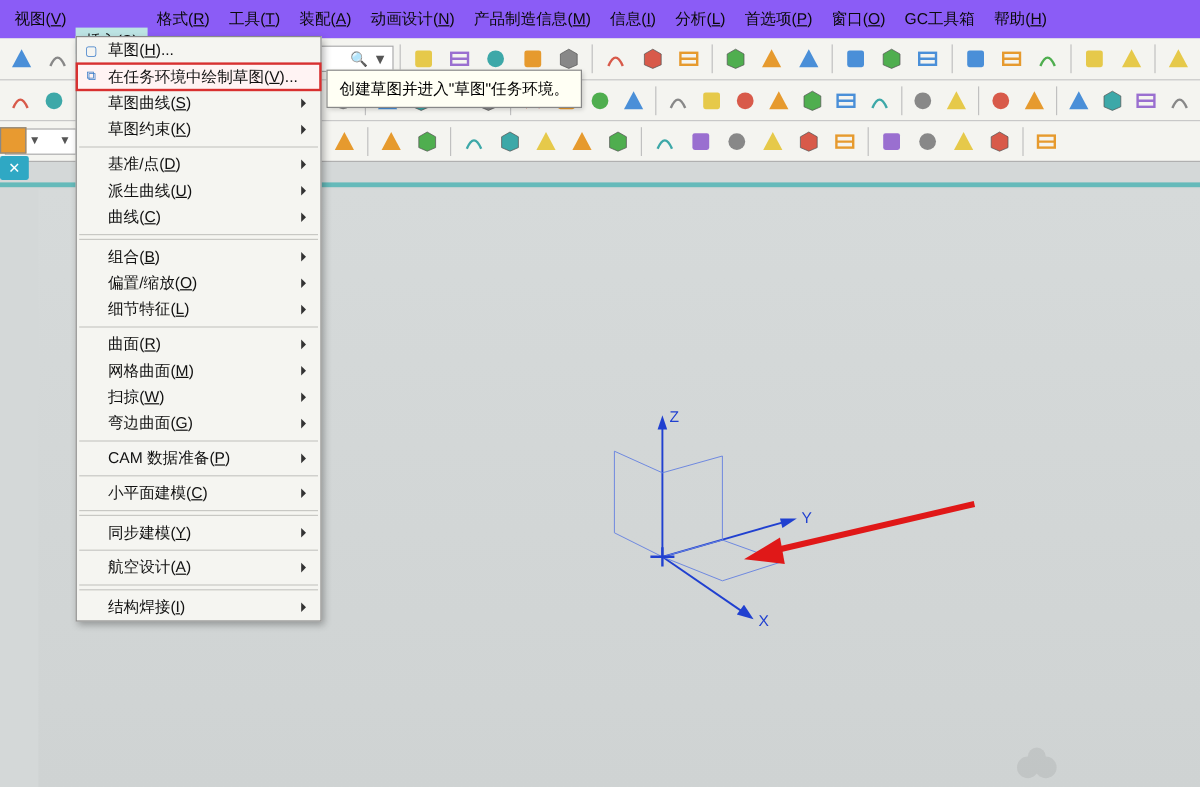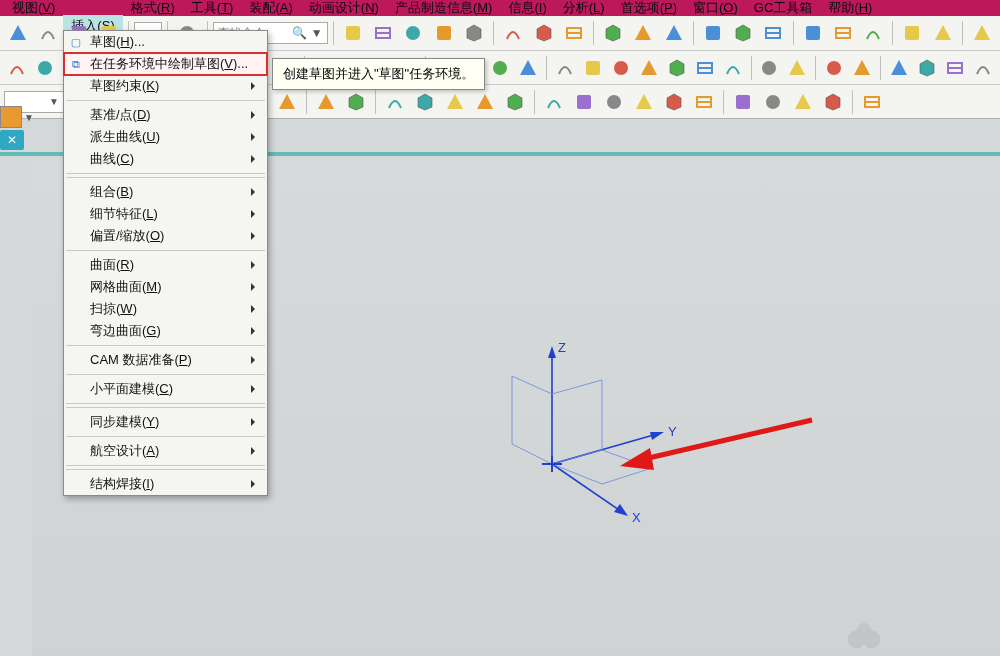--- a/index.html
+++ b/index.html
@@ -1,21 +1,21 @@
 <!DOCTYPE html>
 <html><head>
 <meta charset="utf-8">
 <style>
   * { box-sizing: border-box; margin: 0; padding: 0; font-family: "Microsoft YaHei", "Segoe UI", sans-serif; }
   html, body { width: 1000px; height: 656px; overflow: hidden; }
   body { background: #d4d8d8; position: relative; }
 
   
   .menubar {
-    height: 16px; background: #be185d; display: flex; align-items: center;
+    height: 32px; background: #8b5cf6; display: flex; align-items: center;
     padding: 0 4px; font-size: 13px; color: #0a0a0a;
   }
   .menubar .mitem { padding: 2px 8px; cursor: pointer; white-space: nowrap; }
   .menubar .mitem u { text-decoration: underline; }
   .menubar .mitem.active { background: #bce3e3; margin-top: 36px; }
 
   
   .toolbars {
     background: #f4f4f0; border-bottom: 1px solid #b0b0b0;
   }
@@ -651,42 +651,45 @@
 <div class="dropdown" id="dropdown">
     <div class="ditem">
       <span class="ico">▢</span>
       <span>草图(<u>H</u>)...</span>
     </div>
     <div class="ditem hl">
       <span class="ico">⧉</span>
       <span>在任务环境中绘制草图(<u>V</u>)...</span>
     </div>
     <div class="ditem sub">
+      <span>草图曲线(<u>S</u>)</span>
+    </div>
+    <div class="ditem sub">
       <span>草图约束(<u>K</u>)</span>
     </div>
     <div class="dsep"></div>
     <div class="ditem sub">
       <span>基准/点(<u>D</u>)</span>
     </div>
     <div class="ditem sub">
       <span>派生曲线(<u>U</u>)</span>
     </div>
     <div class="ditem sub">
       <span>曲线(<u>C</u>)</span>
     </div>
     <div class="dsep"></div>
     <div class="dsep"></div>
     <div class="ditem sub">
       <span>组合(<u>B</u>)</span>
     </div>
     <div class="ditem sub">
+      <span>偏置/缩放(<u>O</u>)</span>
+    </div>
+    <div class="ditem sub">
       <span>细节特征(<u>L</u>)</span>
-    </div>
-    <div class="ditem sub">
-      <span>偏置/缩放(<u>O</u>)</span>
     </div>
     <div class="dsep"></div>
     <div class="ditem sub">
       <span>曲面(<u>R</u>)</span>
     </div>
     <div class="ditem sub">
       <span>网格曲面(<u>M</u>)</span>
     </div>
     <div class="ditem sub">
       <span>扫掠(<u>W</u>)</span>

